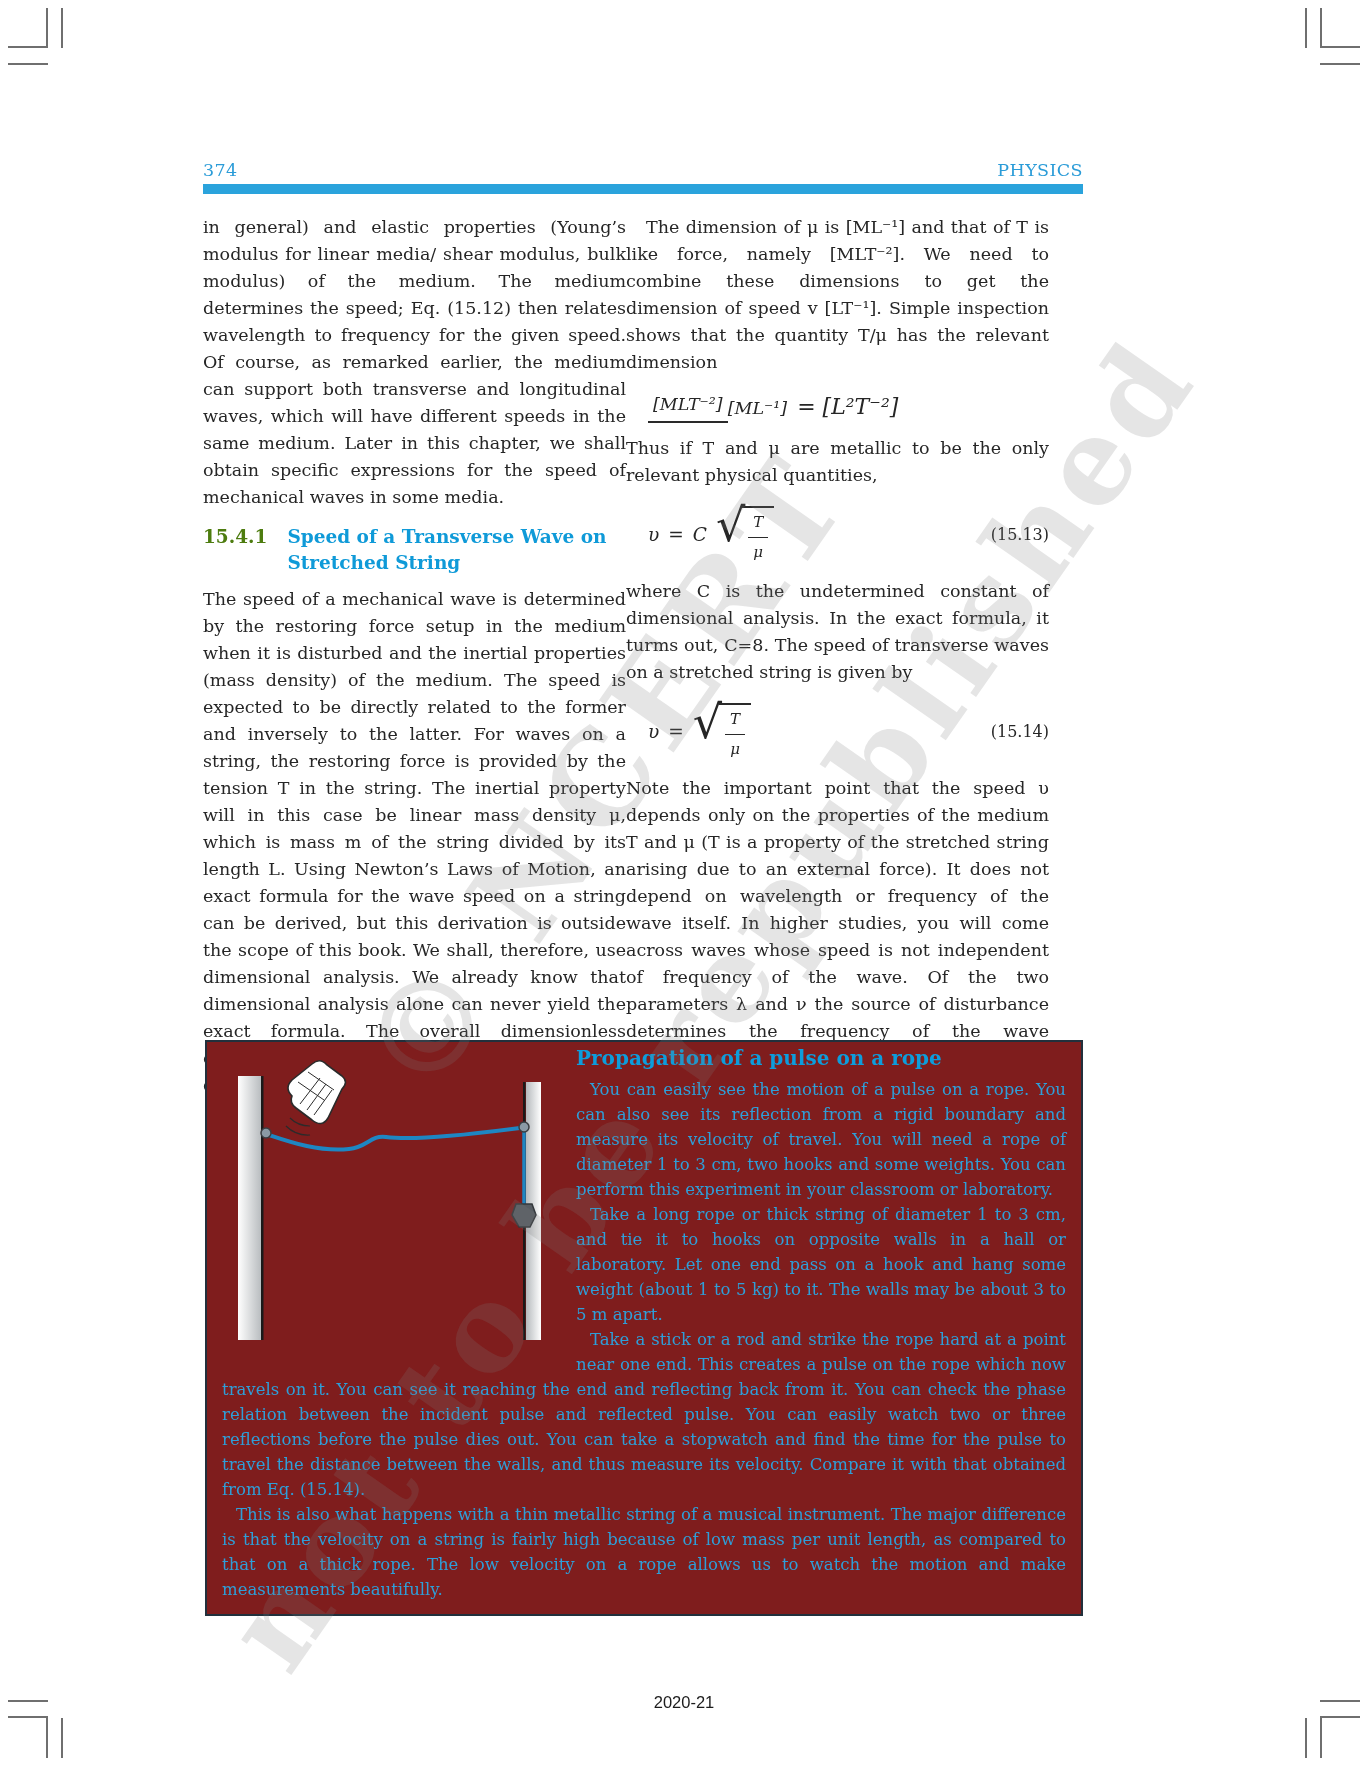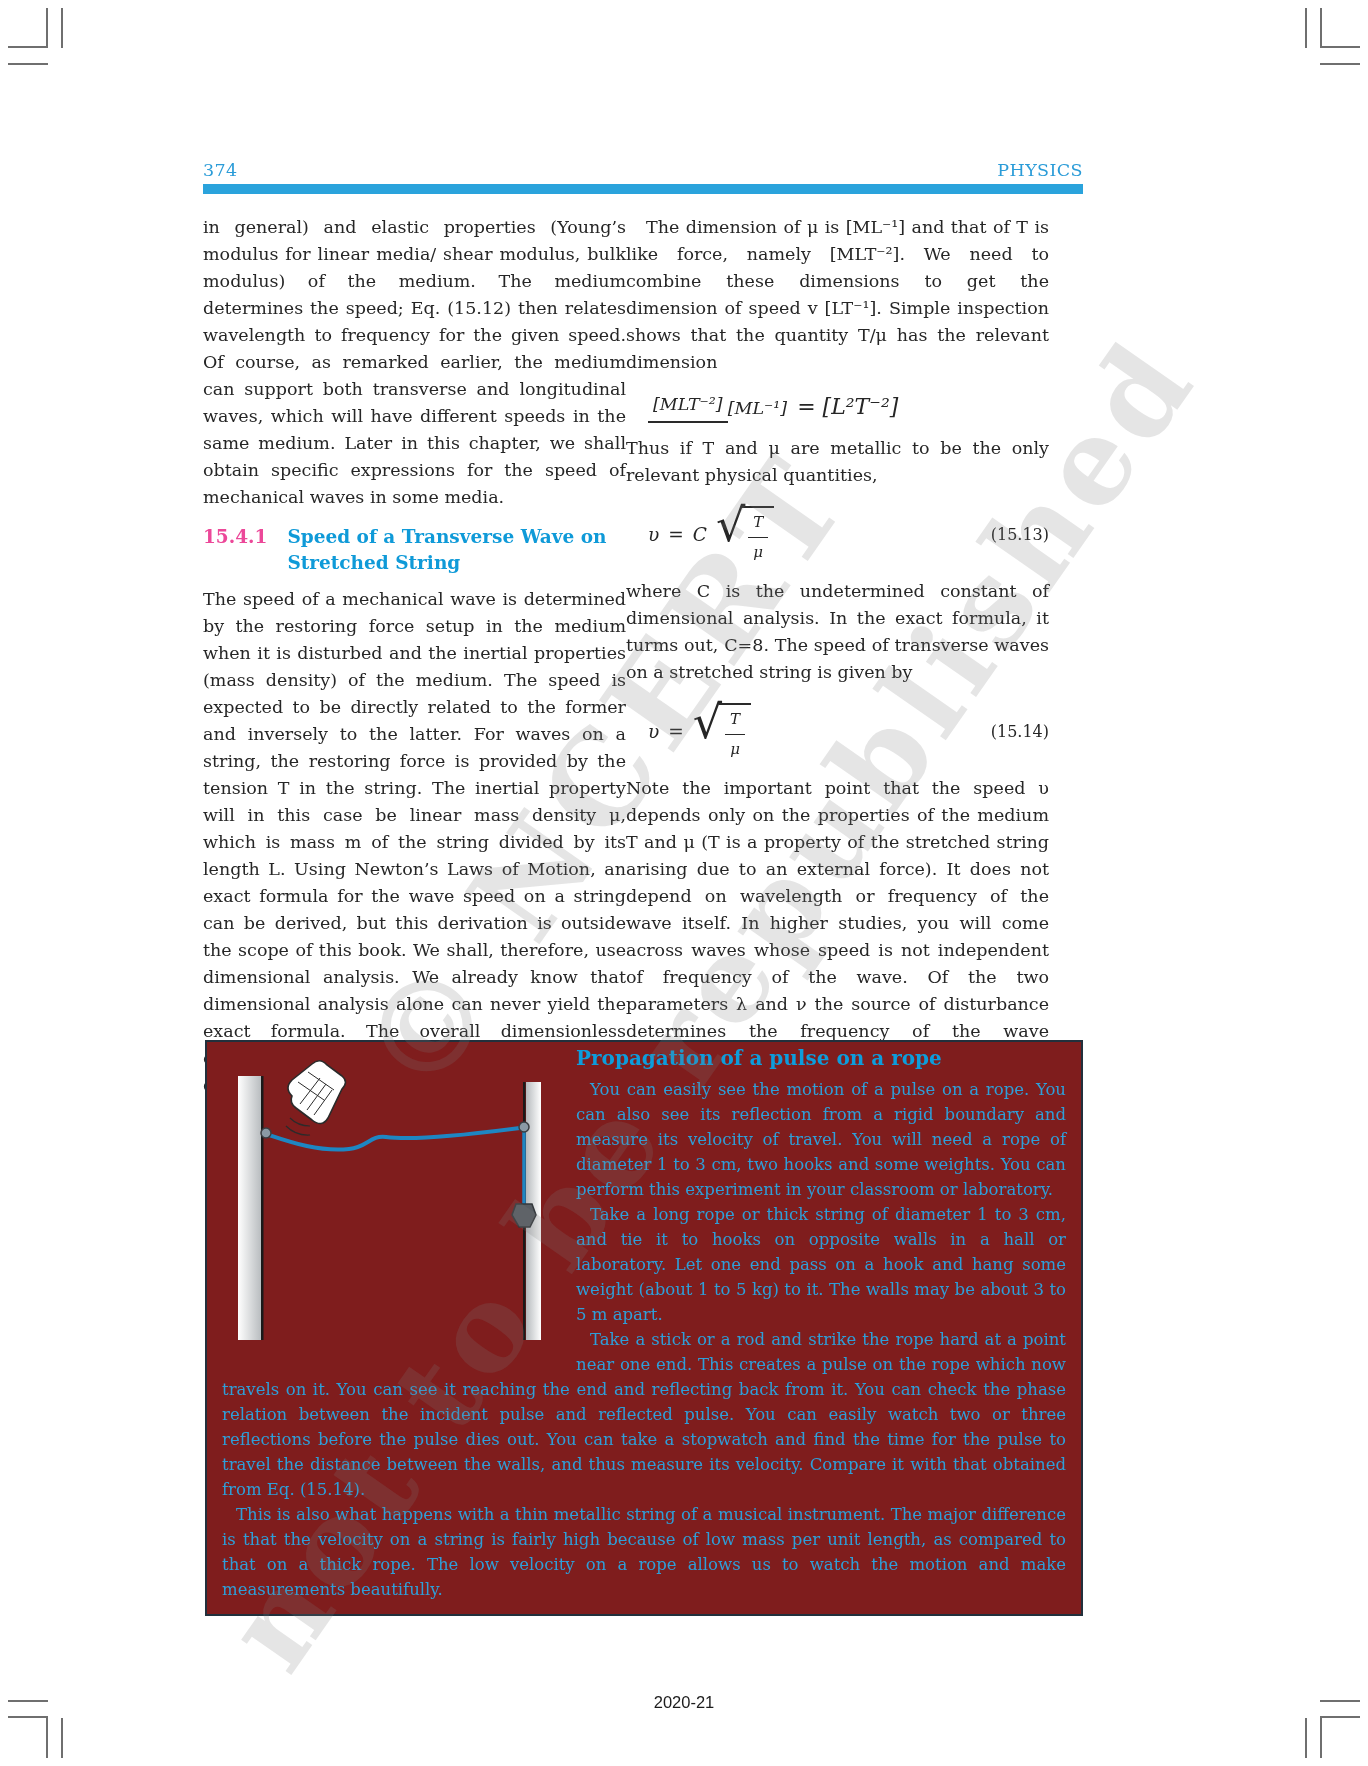--- a/index.html
+++ b/index.html
@@ -16,21 +16,21 @@
              color:#2b9cd8; font-size:17.5px; letter-spacing:0.4px; }
   .rule { height:10px; background:#2aa3dc; margin-top:4px; }
 
   
   .cols { display:flex; margin-top:20px; }
   .col { width:423px; text-align:justify; font-size:17.5px; line-height:27px; }
   .col p { margin:0; }
   p.indent { text-indent:20px; }
   .section-head { display:flex; gap:20px; font-weight:bold; font-size:18.5px;
                   line-height:26px; margin:13px 0 10px; text-align:left; }
-  .section-num { color:#ec4899; white-space:nowrap; }
+  .section-num { color:#4d7c0f; white-space:nowrap; }
   .section-title { color:#0f9ad8; }
 
   
   .eq-row { display:flex; justify-content:space-between; align-items:center;
             margin:14px 0 12px; padding-left:22px; }
   .eq-row.noflex { justify-content:flex-start; }
   .eq-main { display:inline-flex; align-items:center; gap:9px; font-size:18.5px; }
   .var { font-style:italic; }
   .eq-number { font-size:16px; }
   .frac { display:inline-flex; flex-direction:row; align-items:center;

